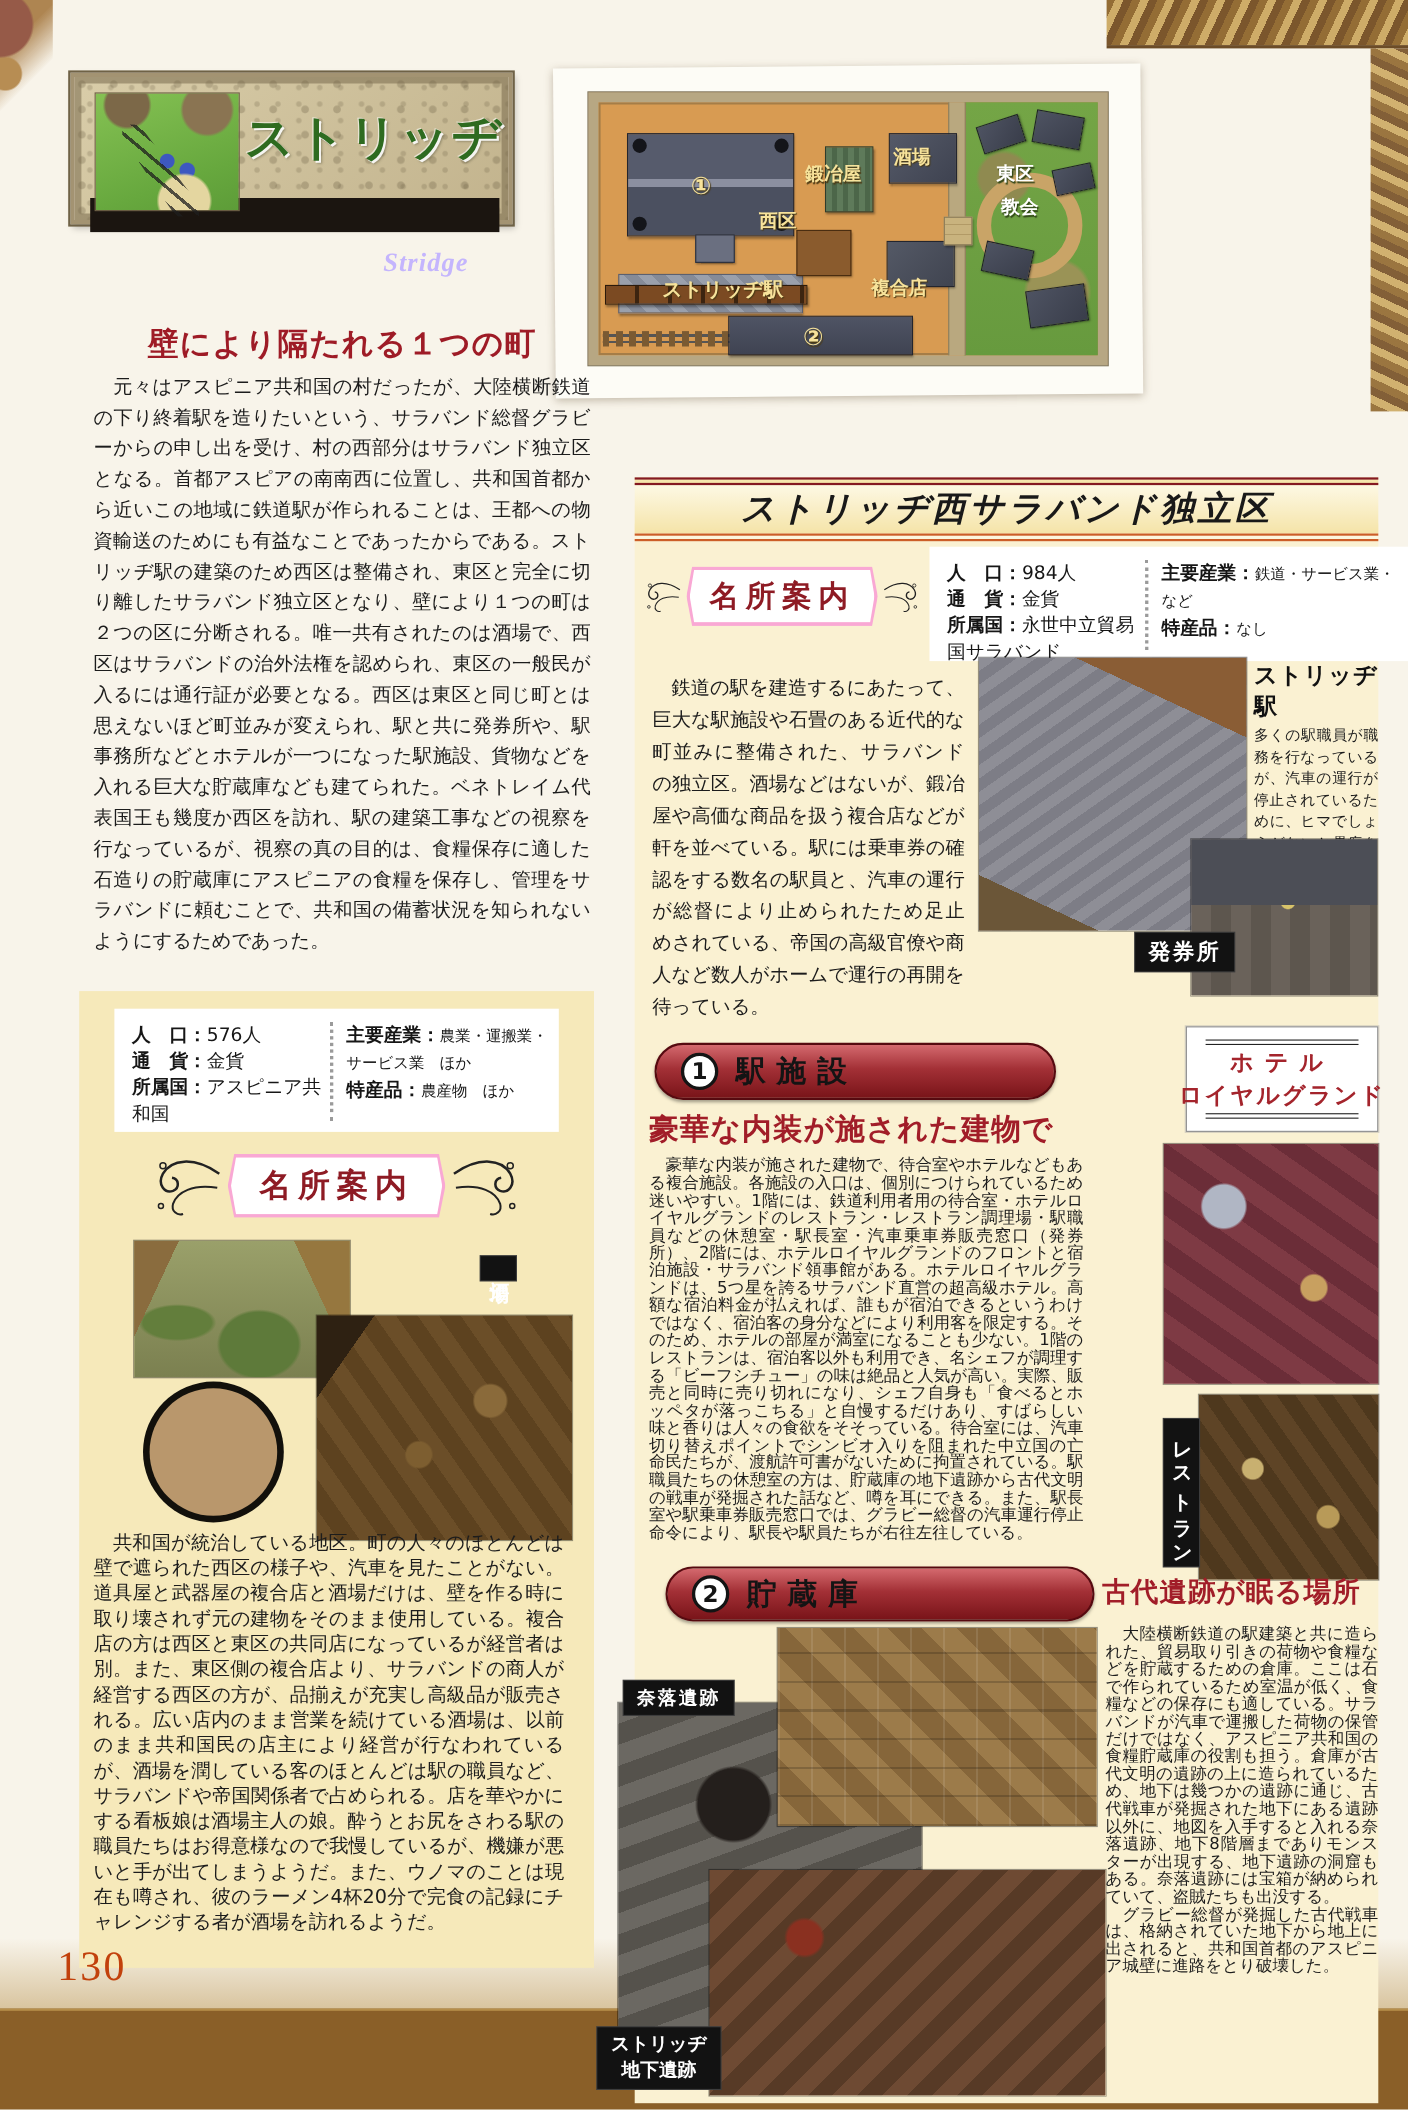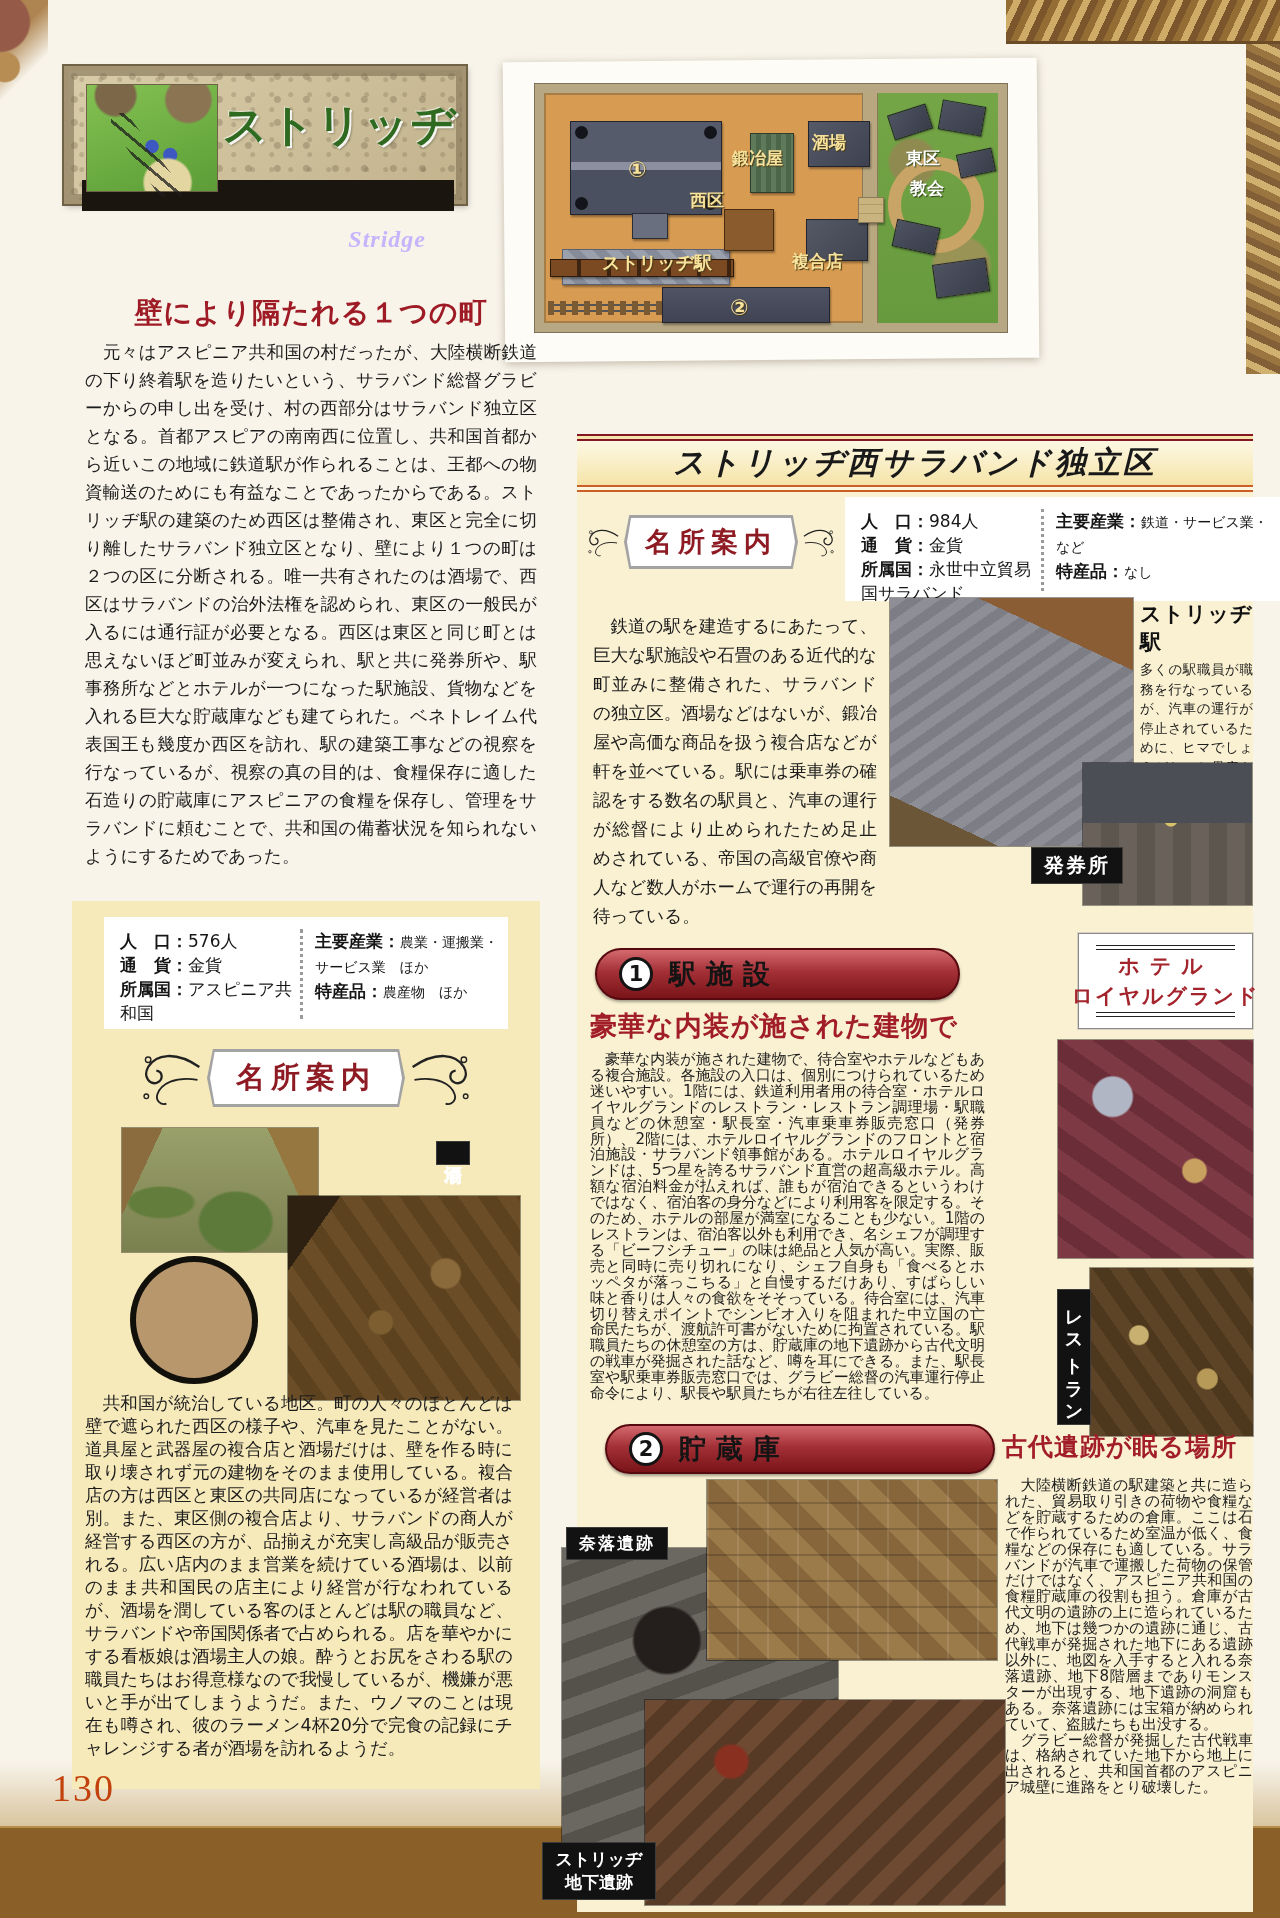--- a/index.html
+++ b/index.html
@@ -107,21 +107,21 @@
   .infobox{background:#ffffff;display:flex;padding:12px 10px 10px 16px;}
   .info-l{width:46%;}
   .info-div{border-left:3px dotted #9a9a9a;margin:0 12px 0 6px;}
   .info-r{flex:1;}
   .irow{font-size:17px;line-height:24px;color:#161616;}
   .irow b{font-weight:bold;}
   .irow .small{font-size:14px;}
 
   
   .badge{display:flex;align-items:center;justify-content:center;gap:4px;}
-  .ribbon-o{position:relative;background:#a3a3a3;padding:3px;clip-path:polygon(3% 0,97% 0,100% 50%,97% 100%,3% 100%,0 50%);}
+  .ribbon-o{position:relative;background:#f9a8d4;padding:3px;clip-path:polygon(3% 0,97% 0,100% 50%,97% 100%,3% 100%,0 50%);}
   .ribbon-i{background:#ffffff;padding:6px 26px;clip-path:polygon(2.4% 0,97.6% 0,100% 50%,97.6% 100%,2.4% 100%,0 50%);
     font-size:29px;font-weight:bold;color:#8e1b24;letter-spacing:6px;white-space:nowrap;}
   .flourish{width:64px;height:60px;}
   .flourish.flip{transform:scaleX(-1);}
 
   
   .headline{font-size:28px;font-weight:bold;color:#9e1b26;text-align:center;letter-spacing:1px;}
   .para{color:#1c1c1c;text-align:justify;}
   .p-big{font-size:17.5px;line-height:28px;}
   .p-mid{font-size:17.5px;line-height:23px;}

